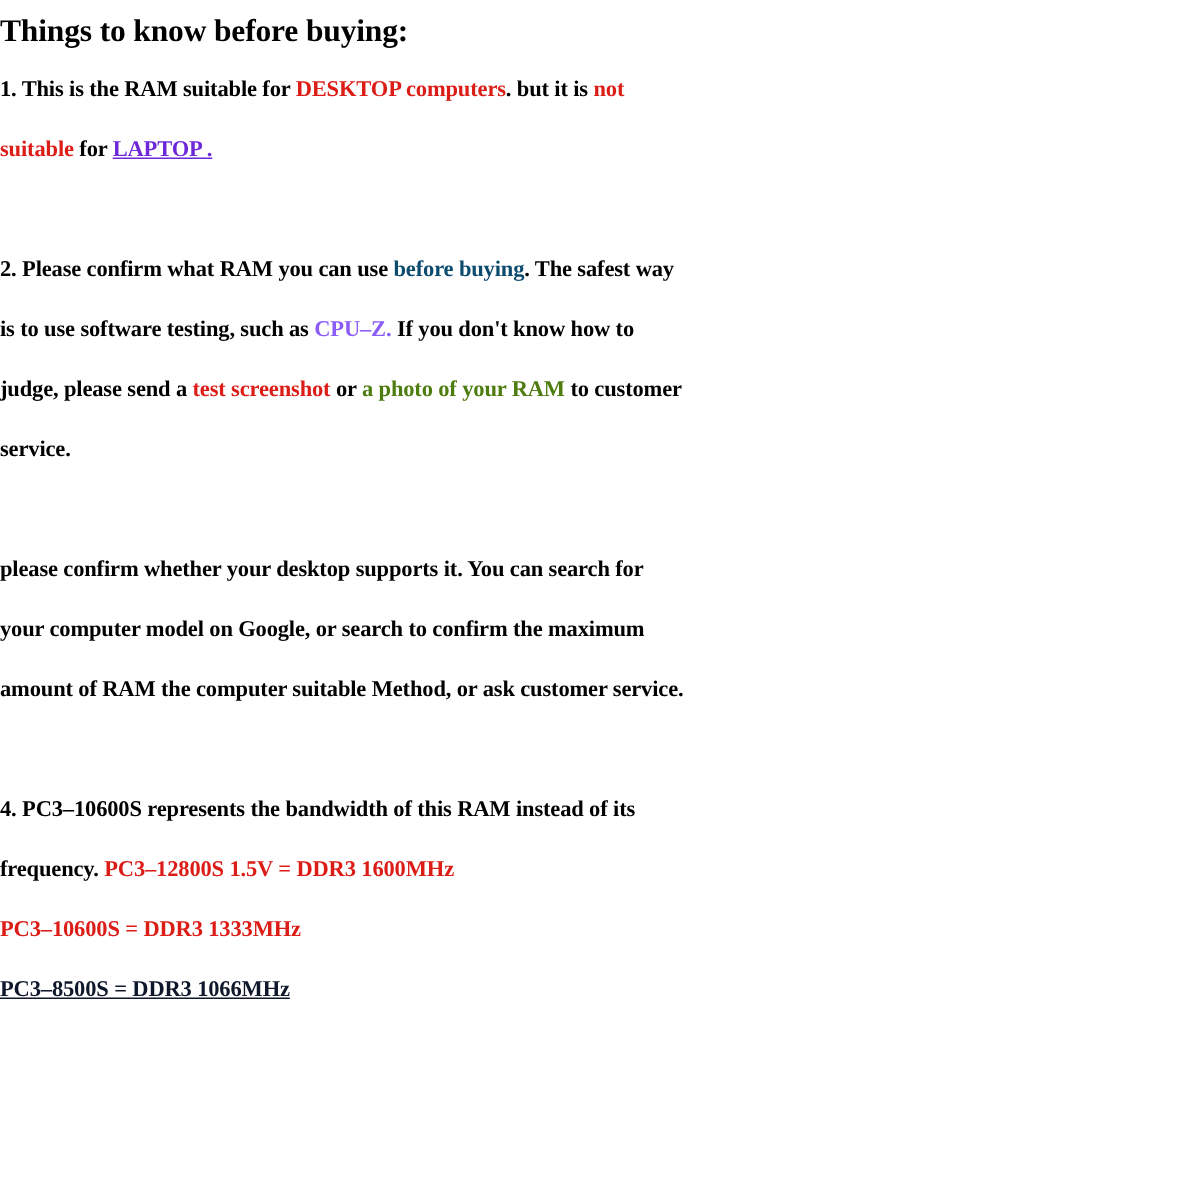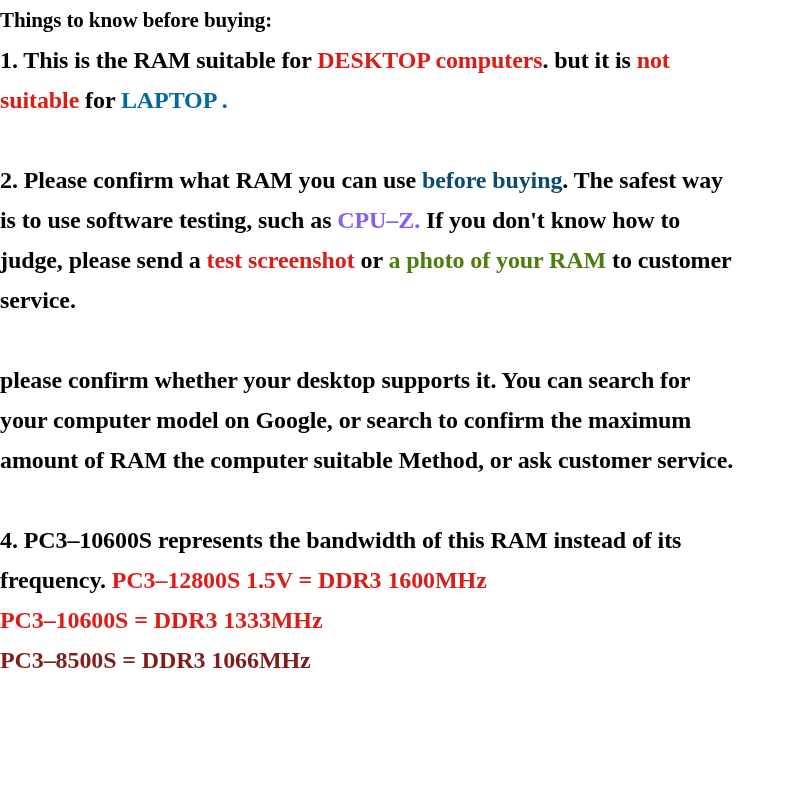--- a/index.html
+++ b/index.html
@@ -15,21 +15,21 @@
     font-family: "Liberation Serif", "DejaVu Serif", serif;
   }
   #notice {
     width: 800px;
     padding: 0;
     box-sizing: border-box;
   }
   .line {
     font-family: "Liberation Serif", "DejaVu Serif", serif;
     font-weight: bold;
-    font-size: 24px;
+    font-size: 15px;
     line-height: 40px;
     height: 40px;
     color: #000000;
     white-space: nowrap;
     letter-spacing: -0.1px;
     margin: 0;
     padding: 0;
   }
   .line.heading {
     font-size: 21px;
@@ -44,28 +44,28 @@
   .blk {
     color: #000000;
   }
 </style>
 </head>
 <body>
 
 <div id="notice">
     <div class="line heading"><span class="blk">Things to know before buying:</span></div>
     <div class="line"><span class="blk">1. This is the RAM suitable for </span><span class="em-red" style="color: rgb(220, 28, 22);">DESKTOP computers</span><span class="blk">. but it is </span><span class="em-red" style="color: rgb(220, 28, 22);">not</span></div>
-    <div class="line"><span class="em-red" style="color: rgb(220, 28, 22);">suitable</span><span class="blk"> for </span><span class="em-red" style="color: #0369a1;">LAPTOP .</span></div>
+    <div class="line"><span class="em-red" style="color: rgb(220, 28, 22);">suitable</span><span class="blk"> for </span><span class="em-red" style="color: #6d28d9; text-decoration: underline;">LAPTOP .</span></div>
     <div class="line spacer">&nbsp;</div>
     <div class="line"><span class="blk">2. Please confirm what RAM you can use </span><span class="em-red" style="color: #0c4a6e;">before buying</span><span class="blk">. The safest way</span></div>
     <div class="line"><span class="blk">is to use software testing, such as </span><span class="em-red" style="color: #8b5cf6;">CPU–Z.</span><span class="blk"> If you don't know how to</span></div>
     <div class="line"><span class="blk">judge, please send a </span><span class="em-red" style="color: rgb(220, 28, 22);">test screenshot</span><span class="blk"> or </span><span class="em-red" style="color: #4d7c0f;">a photo of your RAM</span><span class="blk"> to customer</span></div>
     <div class="line"><span class="blk">service.</span></div>
     <div class="line spacer">&nbsp;</div>
     <div class="line"><span class="blk">please confirm whether your desktop supports it. You can search for</span></div>
     <div class="line"><span class="blk">your computer model on Google, or search to confirm the maximum</span></div>
     <div class="line"><span class="blk">amount of RAM the computer suitable Method, or ask customer service.</span></div>
     <div class="line spacer">&nbsp;</div>
     <div class="line"><span class="blk">4. PC3–10600S represents the bandwidth of this RAM instead of its</span></div>
     <div class="line"><span class="blk">frequency. </span><span class="em-red" style="color: rgb(220, 28, 22);">PC3–12800S 1.5V = DDR3 1600MHz</span></div>
     <div class="line"><span class="em-red" style="color: rgb(220, 28, 22);">PC3–10600S = DDR3 1333MHz</span></div>
-    <div class="line"><span class="em-red" style="color: #7f1d1d;">PC3–8500S = DDR3 1066MHz</span></div>
+    <div class="line"><span class="em-red" style="color: #0f172a; text-decoration: underline;">PC3–8500S = DDR3 1066MHz</span></div>
   </div>
 
 </body></html>

